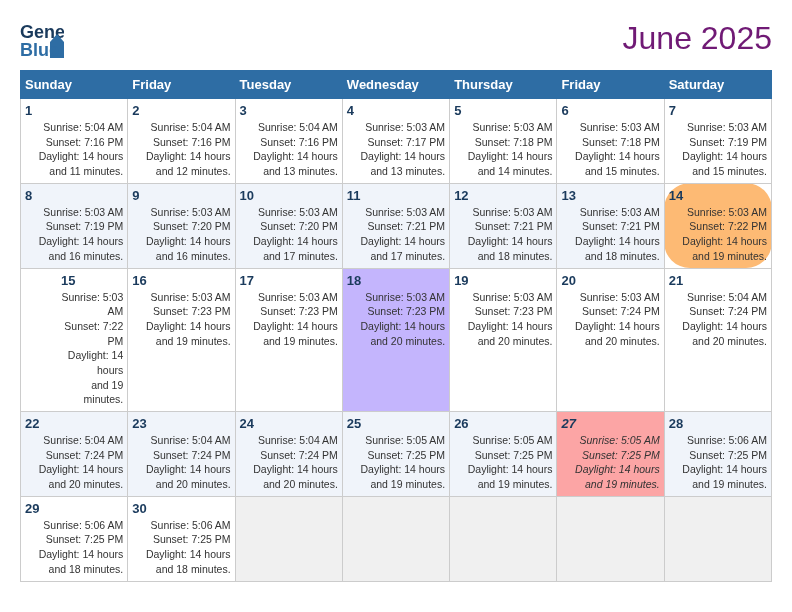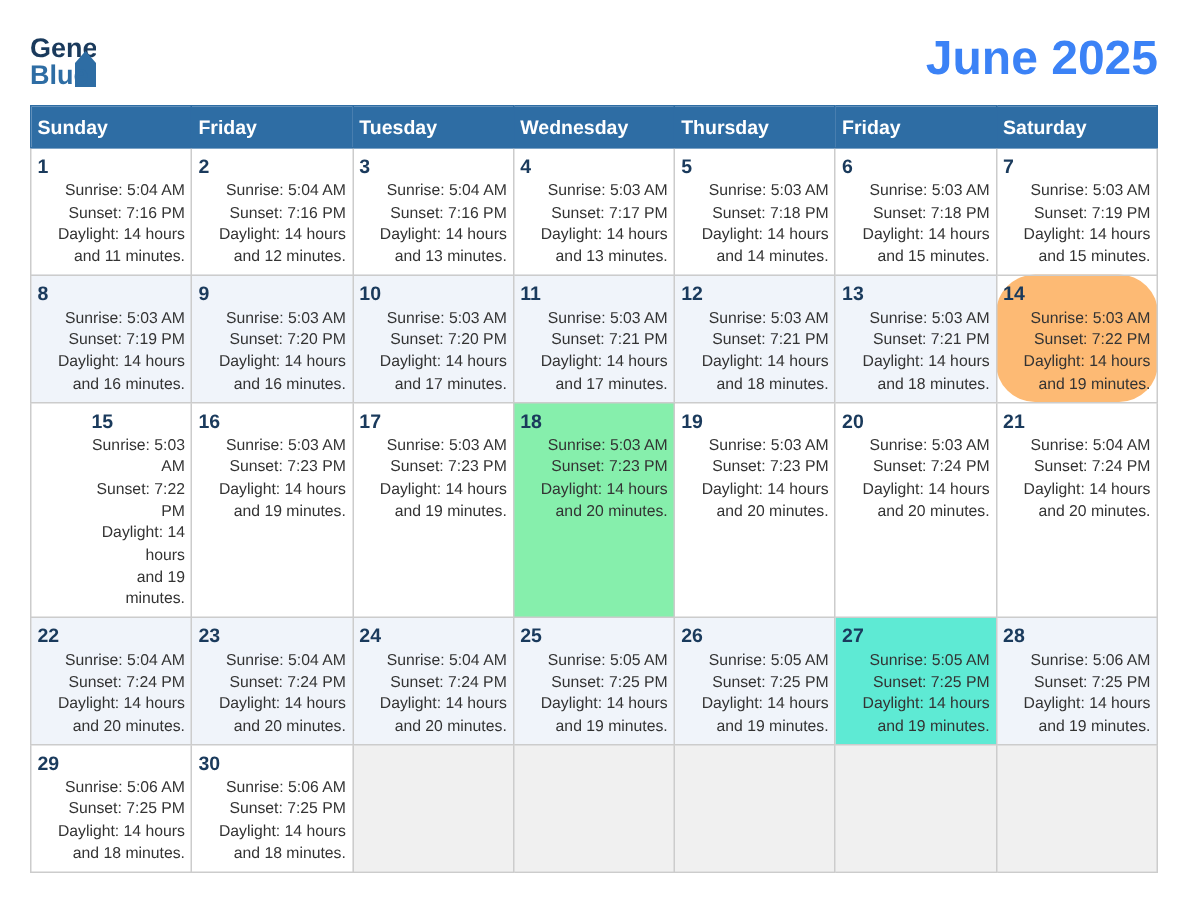--- a/index.html
+++ b/index.html
@@ -14,22 +14,22 @@
       display: flex;
       justify-content: space-between;
       align-items: flex-start;
       margin-bottom: 10px;
     }
     .title-block {
       text-align: right;
     }
     .title-block .month-year {
       font-size: 32px;
-      color: #3b82f6;
-      font-weight: bold;
+      color: #701a75;
+      font-weight: normal;
     }
     .title-block .location {
       font-size: 14px;
       color: #555;
     }
     .calendar {
       width: 100%;
       border-collapse: collapse;
       font-size: 11px;
     }
@@ -181,21 +181,21 @@
           <div class="day-info">Sunrise: 5:03 AM<br>Sunset: 7:22 PM<br>Daylight: 14 hours<br>and 19 minutes.</div>
         </td>
         <td style="background: rgb(255, 255, 255);">
           <span class="day-num">16</span>
           <div class="day-info">Sunrise: 5:03 AM<br>Sunset: 7:23 PM<br>Daylight: 14 hours<br>and 19 minutes.</div>
         </td>
         <td style="background: rgb(255, 255, 255);">
           <span class="day-num">17</span>
           <div class="day-info">Sunrise: 5:03 AM<br>Sunset: 7:23 PM<br>Daylight: 14 hours<br>and 19 minutes.</div>
         </td>
-        <td style="background: #86efac;">
+        <td style="background: #c4b5fd;">
           <span class="day-num">18</span>
           <div class="day-info">Sunrise: 5:03 AM<br>Sunset: 7:23 PM<br>Daylight: 14 hours<br>and 20 minutes.</div>
         </td>
         <td style="background: rgb(255, 255, 255);">
           <span class="day-num">19</span>
           <div class="day-info">Sunrise: 5:03 AM<br>Sunset: 7:23 PM<br>Daylight: 14 hours<br>and 20 minutes.</div>
         </td>
         <td style="background: rgb(255, 255, 255);">
           <span class="day-num">20</span>
           <div class="day-info">Sunrise: 5:03 AM<br>Sunset: 7:24 PM<br>Daylight: 14 hours<br>and 20 minutes.</div>
@@ -219,21 +219,21 @@
           <div class="day-info">Sunrise: 5:04 AM<br>Sunset: 7:24 PM<br>Daylight: 14 hours<br>and 20 minutes.</div>
         </td>
         <td style="background: rgb(240, 244, 250);">
           <span class="day-num">25</span>
           <div class="day-info">Sunrise: 5:05 AM<br>Sunset: 7:25 PM<br>Daylight: 14 hours<br>and 19 minutes.</div>
         </td>
         <td style="background: rgb(240, 244, 250);">
           <span class="day-num">26</span>
           <div class="day-info">Sunrise: 5:05 AM<br>Sunset: 7:25 PM<br>Daylight: 14 hours<br>and 19 minutes.</div>
         </td>
-        <td style="background: #5eead4;">
+        <td style="background: #fca5a5; font-style: italic;">
           <span class="day-num">27</span>
           <div class="day-info">Sunrise: 5:05 AM<br>Sunset: 7:25 PM<br>Daylight: 14 hours<br>and 19 minutes.</div>
         </td>
         <td style="background: rgb(240, 244, 250);">
           <span class="day-num">28</span>
           <div class="day-info">Sunrise: 5:06 AM<br>Sunset: 7:25 PM<br>Daylight: 14 hours<br>and 19 minutes.</div>
         </td>
       </tr>
       <tr>
         <td style="background: rgb(255, 255, 255);">

